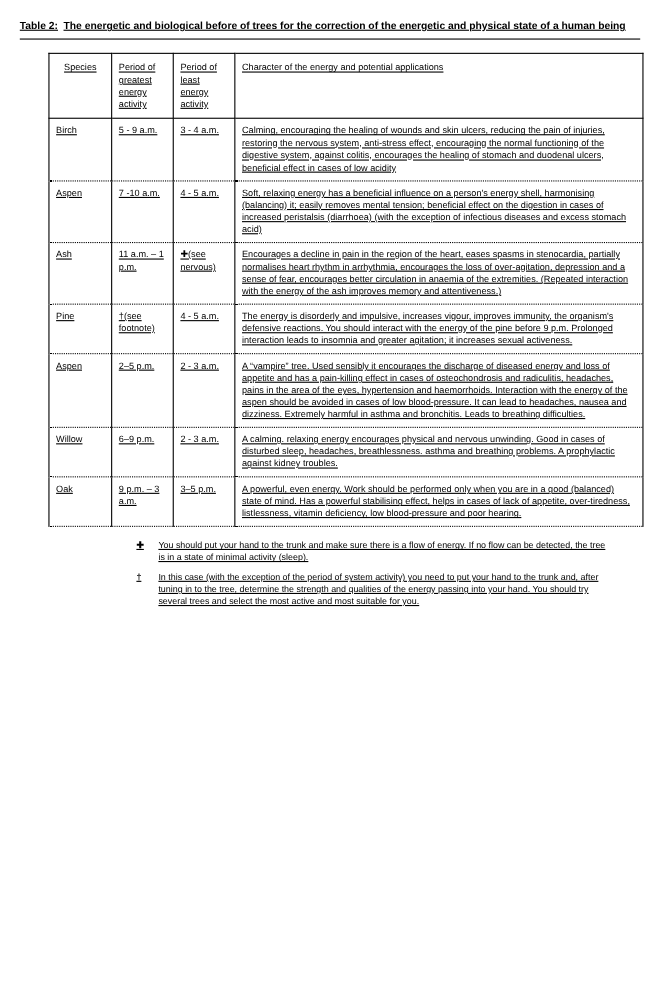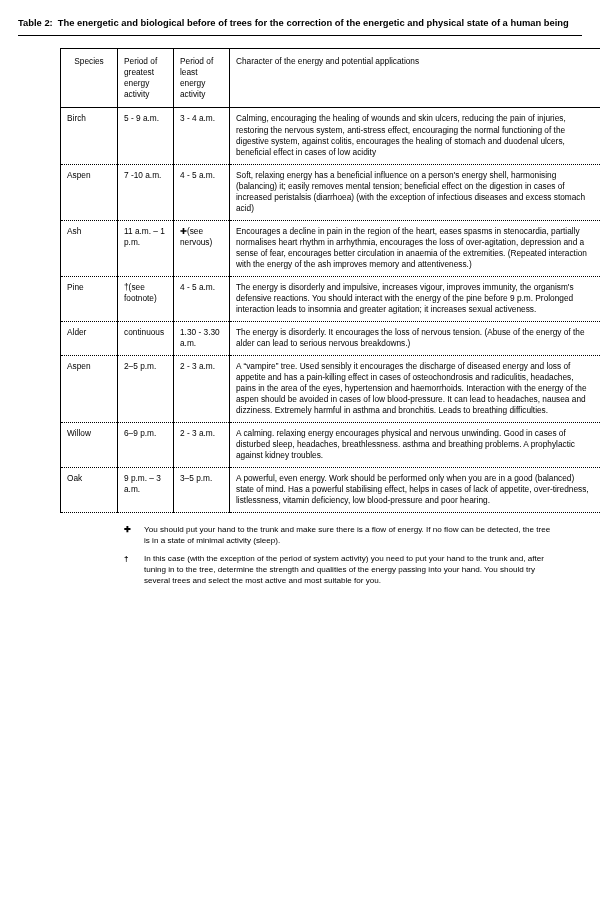--- a/index.html
+++ b/index.html
@@ -15,20 +15,21 @@
     font-size: 8.3px;
     line-height: 1.33;
     position: relative;
   }
   .page {
     width: 600px;
     height: 670px;
     box-sizing: border-box;
     padding: 12px 14px 0 14px;
     position: relative;
+    text-decoration: underline;
   }
   
   .caption {
     display: flex;
     align-items: flex-start;
     font-weight: bold;
     font-size: 9.4px;
     line-height: 1.42;
     margin: 4px 0 0 0;
     padding: 0 8px 0 4px;
@@ -41,21 +42,21 @@
     flex: 1;
   }
   .caption-rule {
     border-bottom: 1.4px solid #000;
     margin: 6px 4px 0 4px;
   }
   
   table.tbl {
     border-collapse: collapse;
     width: 540px;
-    margin: 12px 0 0 46px;
+    margin: 12px 0 0 30px;
     table-layout: fixed;
     padding-left: 28px;
   }
   table.tbl th, table.tbl td {
     vertical-align: top;
     padding: 5px 6px 6px 6px;
     border-left: 1px solid #000;
     border-right: 1px solid #000;
     font-weight: normal;
     text-align: left;
@@ -148,26 +149,20 @@
         <td>✚(see nervous)</td>
         <td>Encourages a decline in pain in the region of the heart, eases spasms in stenocardia, partially normalises heart rhythm in arrhythmia, encourages the loss of over-agitation, depression and a sense of fear, encourages better circulation in anaemia of the extremities. (Repeated interaction with the energy of the ash improves memory and attentiveness.)</td>
       </tr>
       <tr>
         <td>Pine</td>
         <td>†(see footnote)</td>
         <td>4 - 5 a.m.</td>
         <td>The energy is disorderly and impulsive, increases vigour, improves immunity, the organism's defensive reactions. You should interact with the energy of the pine before 9 p.m. Prolonged interaction leads to insomnia and greater agitation; it increases sexual activeness.</td>
       </tr>
       <tr>
-        <td>Alder</td>
-        <td>continuous</td>
-        <td>1.30 - 3.30 a.m.</td>
-        <td>The energy is disorderly. It encourages the loss of nervous tension. (Abuse of the energy of the alder can lead to serious nervous breakdowns.)</td>
-      </tr>
-      <tr>
         <td>Aspen</td>
         <td>2–5 p.m.</td>
         <td>2 - 3 a.m.</td>
         <td>A “vampire” tree. Used sensibly it encourages the discharge of diseased energy and loss of appetite and has a pain-killing effect in cases of osteochondrosis and radiculitis, headaches, pains in the area of the eyes, hypertension and haemorrhoids. Interaction with the energy of the aspen should be avoided in cases of low blood-pressure. It can lead to headaches, nausea and dizziness. Extremely harmful in asthma and bronchitis. Leads to breathing difficulties.</td>
       </tr>
       <tr>
         <td>Willow</td>
         <td>6–9 p.m.</td>
         <td>2 - 3 a.m.</td>
         <td>A calming. relaxing energy encourages physical and nervous unwinding. Good in cases of disturbed sleep, headaches, breathlessness. asthma and breathing problems. A prophylactic against kidney troubles.</td>

